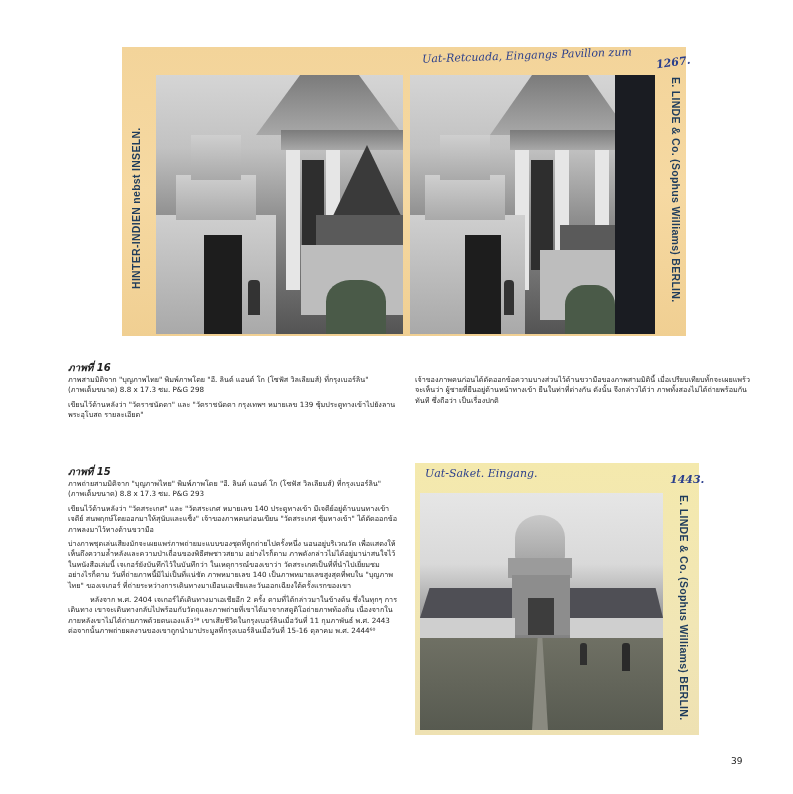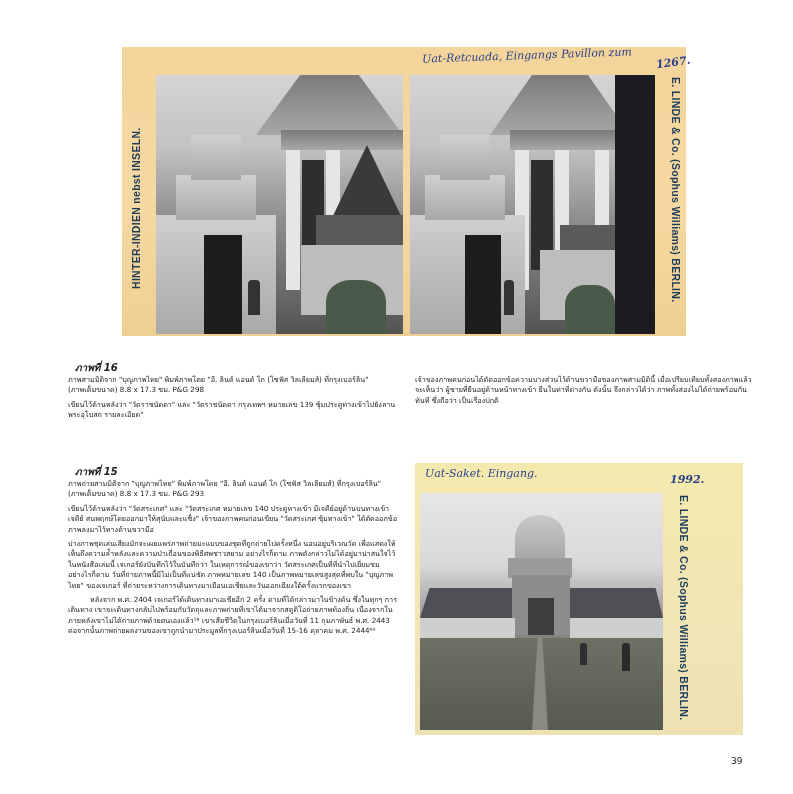--- a/index.html
+++ b/index.html
@@ -27,32 +27,32 @@
   
   .shape { position: absolute; }
   .roof { background: linear-gradient(180deg, #7b7b7b, #a8a8a8); }
   .pillar { background: #e6e6e6; }
   .dark { background: #2e2e2e; }
   .stupa { background: linear-gradient(180deg, #cfcfcf, #a9a9a9); }
   .shade { background: #1d1d1d; }
 
   
   .card-bot { position: absolute; left: 415px; top: 463px; width: 284px; height: 272px;
-    background: linear-gradient(180deg, #f4e9ad 0%, #f1e6b5 60%, #eee1b2 100%); padding-left: 44px; }
+    background: linear-gradient(180deg, #f4e9ad 0%, #f1e6b5 60%, #eee1b2 100%); }
   .card-bot .hw1 { position: absolute; left: 10px; top: 4px; font-family: "DejaVu Serif", serif;
     font-style: italic; color: #2b3f8c; font-size: 11px; }
   .card-bot .hw2 { position: absolute; left: 255px; top: 10px; font-family: "DejaVu Serif", serif;
     font-style: italic; font-weight: bold; color: #2b3f8c; font-size: 11px; }
   .card-bot .vright { left: 267px; top: 32px; transform-origin: 0 0; transform: rotate(90deg) translate(0, -8px); }
   .card-bot .p-main { left: 5px; top: 30px; width: 243px; height: 237px;
     background: linear-gradient(180deg, #e6e6e6 0%, #d9d9d9 30%, #9a9a9a 52%, #6a6a6a 70%, #5a5a5a 100%); }
 
   
   .caption { position: absolute; font-size: 7.2px; line-height: 10.4px; color: #222; }
-  .caption h3 { margin: 0 0 1px 7px; font-size: 10px; font-weight: bold; font-style: italic; line-height: 12px; }
+  .caption h3 { margin: 0 0 1px 0; font-size: 10px; font-weight: bold; font-style: italic; line-height: 12px; }
   .caption p { margin: 0 0 4px 0; }
   .caption .indent { text-indent: 22px; }
   .c16 { left: 68px; top: 362px; width: 330px; }
   .c16r { left: 415px; top: 375px; width: 345px; }
   .c17 { left: 68px; top: 466px; width: 330px; }
   .pagenum { position: absolute; left: 731px; top: 756px; font-size: 9px; color: #222; text-align: right; }
 </style>
 </head>
 <body>
 
@@ -102,37 +102,37 @@
 <div class="caption c16">
   <h3>ภาพที่ 16</h3>
   <p>
     <span>ภาพสามมิติจาก "บุญภาพไทย" พิมพ์ภาพโดย "อี. ลินด์ แอนด์ โก (โซฟัส วิลเลียมส์) ที่กรุงเบอร์ลิน"</span><br>
     <span>(ภาพเต็มขนาด) 8.8 x 17.3 ซม. P&amp;G 298</span>
   </p>
   <p>เขียนไว้ด้านหลังว่า "วัดราชนัดดา" และ "วัดราชนัดดา กรุงเทพฯ หมายเลข 139 ซุ้มประตูทางเข้าไปยังลานพระอุโบสถ รายละเอียด"</p>
 </div>
 
 <div class="caption c16r">
-  <p>เจ้าของภาพคนก่อนได้ตัดออกข้อความบางส่วนไว้ด้านขวามือของภาพสามมิตินี้ เมื่อเปรียบเทียบทั้งสองภาพแล้ว จะเห็นว่า ผู้ชายที่ยืนอยู่ด้านหน้าทางเข้า ยืนในท่าที่ต่างกัน ดังนั้น จึงกล่าวได้ว่า ภาพทั้งสองไม่ได้ถ่ายพร้อมกันทันที ซึ่งถือว่า เป็นเรื่องปกติ</p>
+  <p>เจ้าของภาพคนก่อนได้ตัดออกข้อความบางส่วนไว้ด้านขวามือของภาพสามมิตินี้ เมื่อเปรียบเทียบทั้กจะเผยแพร้ว จะเห็นว่า ผู้ชายที่ยืนอยู่ด้านหน้าทางเข้า ยืนในท่าที่ต่างกัน ดังนั้น จึงกล่าวได้ว่า ภาพทั้งสองไม่ได้ถ่ายพร้อมกันทันที ซึ่งถือว่า เป็นเรื่องปกติ</p>
 </div>
 
 <div class="caption c17">
   <h3>ภาพที่ 15</h3>
   <p>
     <span>ภาพถ่ายสามมิติจาก "บุญภาพไทย" พิมพ์ภาพโดย "อี. ลินด์ แอนด์ โก (โซฟัส วิลเลียมส์) ที่กรุงเบอร์ลิน"</span><br>
     <span>(ภาพเต็มขนาด) 8.8 x 17.3 ซม. P&amp;G 293</span>
   </p>
   <p>เขียนไว้ด้านหลังว่า "วัดสระเกศ" และ "วัดสระเกศ หมายเลข 140 ประตูทางเข้า มีเจดีย์อยู่ด้านบนทางเข้าเจดีย์ สนพฤกษ์โดยออกมาให้สุนับและแซ็ง" เจ้าของภาพคนก่อนเขียน "วัดสระเกศ ซุ้มทางเข้า" ได้ตัดออกข้อภาพลงมาไว้ทางด้านขวามือ</p>
   <p>บ่างภาพชุดเล่นเสียงมักจะเผยแพร่ภาพถ่ายมะแบบของชุดที่ถูกถ่ายไปครั้งหนึ่ง นอนอยู่บริเวณวัด เพื่อแสดงให้เห็นถึงความล้ำหลังและความป่าเถื่อนของพิธีศพชาวสยาม อย่างไรก็ตาม ภาพดังกล่าวไม่ได้อยู่มาน่าสนใจไว้ในหนังสือเล่มนี้ เจเกอร์ยังบันทึกไว้ในบันทึกว่า ในเหตุการณ์ของเขาว่า วัดสระเกศเป็นที่ที่นำไปเยี่ยมชม อย่างไรก็ตาม วันที่ถ่ายภาพนี้มิไม่เป็นที่แน่ชัด ภาพหมายเลข 140 เป็นภาพหมายเลขสูงสุดที่พบใน "บุญภาพไทย" ของเจเกอร์ ที่ถ่ายระหว่างการเดินทางมาเยือนเอเชียและวันออกเฉียงใต้ครั้งแรกของเขา</p>
   <p class="indent">หลังจาก พ.ศ. 2404 เจเกอร์ได้เดินทางมาเอเชียอีก 2 ครั้ง ตามที่ได้กล่าวมาในข้างต้น ซึ่งในทุกๆ การเดินทาง เขาจะเดินทางกลับไปพร้อมกับวัตถุและภาพถ่ายที่เขาได้มาจากสตูดิโอถ่ายภาพท้องถิ่น เนื่องจากในภายหลังเขาไม่ได้ถ่ายภาพด้วยตนเองแล้ว⁵⁹ เขาเสียชีวิตในกรุงเบอร์ลินเมื่อวันที่ 11 กุมภาพันธ์ พ.ศ. 2443 ต่อจากนั้นภาพถ่ายผลงานของเขาถูกนำมาประมูลที่กรุงเบอร์ลินเมื่อวันที่ 15-16 ตุลาคม พ.ศ. 2444⁶⁰</p>
 </div>
 
 <div class="card-bot">
   <span class="hw1">Uat-Saket. Eingang.</span>
-  <span class="hw2">1992.</span>
+  <span class="hw2">1443.</span>
   <span class="vtext vright">E. LINDE &amp; Co. (Sophus Williams) BERLIN.</span>
   <div class="photo p-main">
     <div class="shape stupa" style="left:95px;top:22px;width:50px;height:45px;border-radius:50% 50% 4px 4px;background:linear-gradient(180deg,#c9c9c9,#a7a7a7);"></div>
     <div class="shape stupa" style="left:88px;top:65px;width:64px;height:20px;background:#9b9b9b;"></div>
     <div class="shape" style="left:0;top:95px;width:95px;height:30px;background:#4f4f55;clip-path:polygon(10% 0,100% 0,100% 100%,0 100%);"></div>
     <div class="shape" style="left:150px;top:95px;width:93px;height:30px;background:#4f4f55;clip-path:polygon(0 0,92% 0,100% 100%,0 100%);"></div>
     <div class="shape" style="left:92px;top:82px;width:58px;height:60px;background:#8d8d8d;"></div>
     <div class="shape" style="left:108px;top:105px;width:26px;height:37px;background:#3d3d3d;"></div>
     <div class="shape" style="left:0;top:125px;width:95px;height:22px;background:#cfcfcf;"></div>
     <div class="shape" style="left:150px;top:125px;width:93px;height:22px;background:#cfcfcf;"></div>

